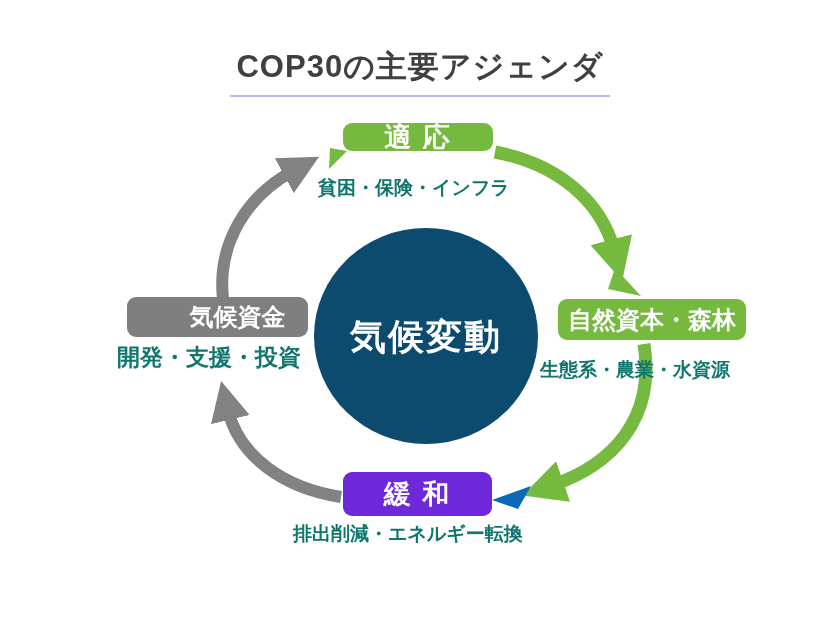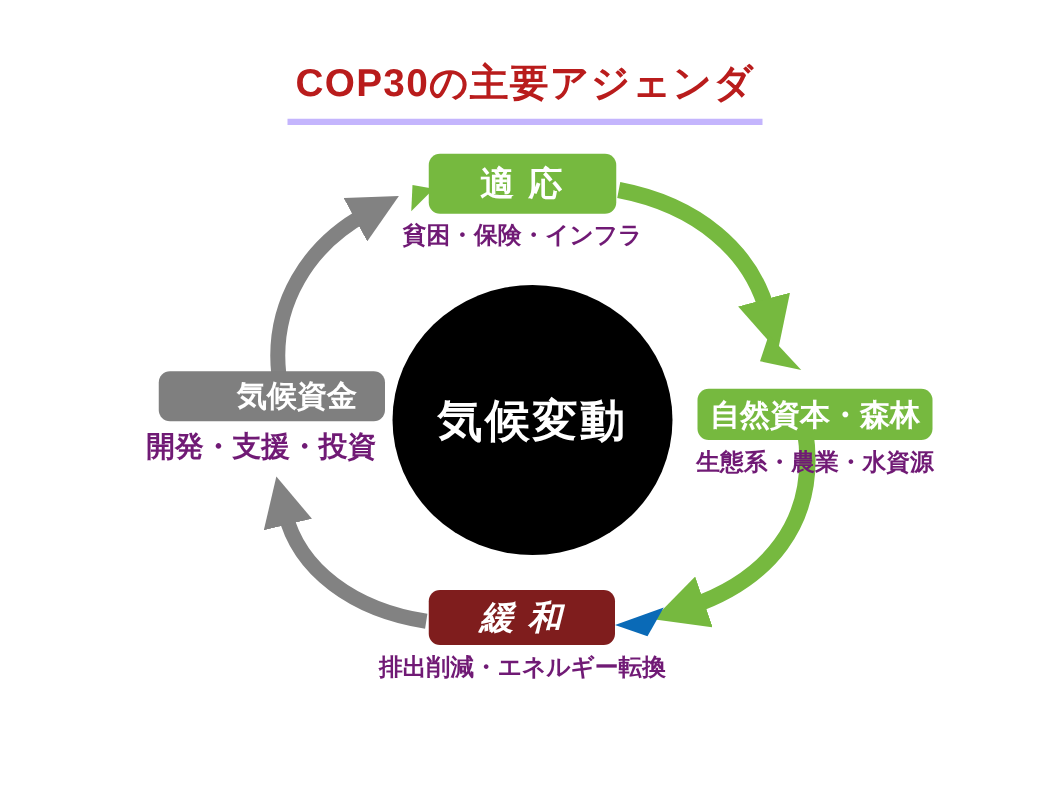--- a/index.html
+++ b/index.html
@@ -6,50 +6,50 @@
   body{
     width:840px;height:632px;background:#ffffff;overflow:hidden;
     font-family:"Liberation Sans","DejaVu Sans",sans-serif;
     position:relative;
   }
   .stage{position:absolute;inset:0;width:840px;height:632px;}
 
   
   .title-wrap{position:absolute;top:46px;left:0;width:840px;text-align:center;z-index:3;}
   .title{
-    display:inline-block;font-size:31px;font-weight:bold;color:#b91c1c;
-    letter-spacing:1px;padding:0 6px 7px 6px;border-bottom:5px solid #c4b5fd;
+    display:inline-block;font-size:31px;font-weight:bold;color:#404040;
+    letter-spacing:1px;padding:0 6px 7px 6px;border-bottom:2px solid #c4b5fd;
   }
 
   
   .arrows{position:absolute;top:0;left:0;z-index:1;}
 
   
   .center-circle{
     position:absolute;left:314px;top:228px;width:224px;height:216px;
-    background:#000000;border-radius:50%;z-index:2;
+    background:#0c4a6e;border-radius:50%;z-index:2;
     display:flex;flex-direction:column;align-items:center;justify-content:center;
     color:#fff;font-weight:bold;font-size:36px;line-height:1.25;letter-spacing:2px;
     text-align:center;
   }
 
   
   .node{
     position:absolute;z-index:2;border-radius:9px;color:#fff;font-weight:bold;
     display:flex;align-items:center;justify-content:center;text-align:center;
   }
-  .node-top{left:343px;top:123px;width:150px;height:48px;background:#76b93f;font-size:27px;letter-spacing:2px;}
-  .node-right{left:558px;top:299px;width:188px;height:41px;background:#76b93f;font-size:24px;margin-top:12px;}
-  .node-bottom{left:343px;top:472px;width:149px;height:44px;background:#7f1d1d;font-size:27px;letter-spacing:2px;font-style:italic;}
+  .node-top{left:343px;top:123px;width:150px;height:28px;background:#76b93f;font-size:27px;letter-spacing:2px;}
+  .node-right{left:558px;top:299px;width:188px;height:41px;background:#76b93f;font-size:24px;}
+  .node-bottom{left:343px;top:472px;width:149px;height:44px;background:#6d28d9;font-size:27px;letter-spacing:2px;}
   .node-left{left:127px;top:297px;width:141px;height:40px;background:#7f7f7f;font-size:24px;padding-left:40px;}
 
   
   .sub{
-    position:absolute;z-index:2;color:#701a75;font-weight:bold;font-size:19px;
-    text-align:center;white-space:nowrap;
+    position:absolute;z-index:2;color:#0f766e;font-weight:bold;font-size:19px;
+    text-align:left;white-space:nowrap;
   }
   .sub-top{left:318px;top:175px;width:200px;}
   .sub-right{left:540px;top:357px;width:224px;}
   .sub-bottom{left:293px;top:521px;width:250px;font-family:Liberation Serif, serif;}
   .sub-left{left:117px;top:342px;width:166px;font-size:23px;font-family:Liberation Serif, serif;}
 </style>
 </head>
 <body>
 
 <div class="stage">

